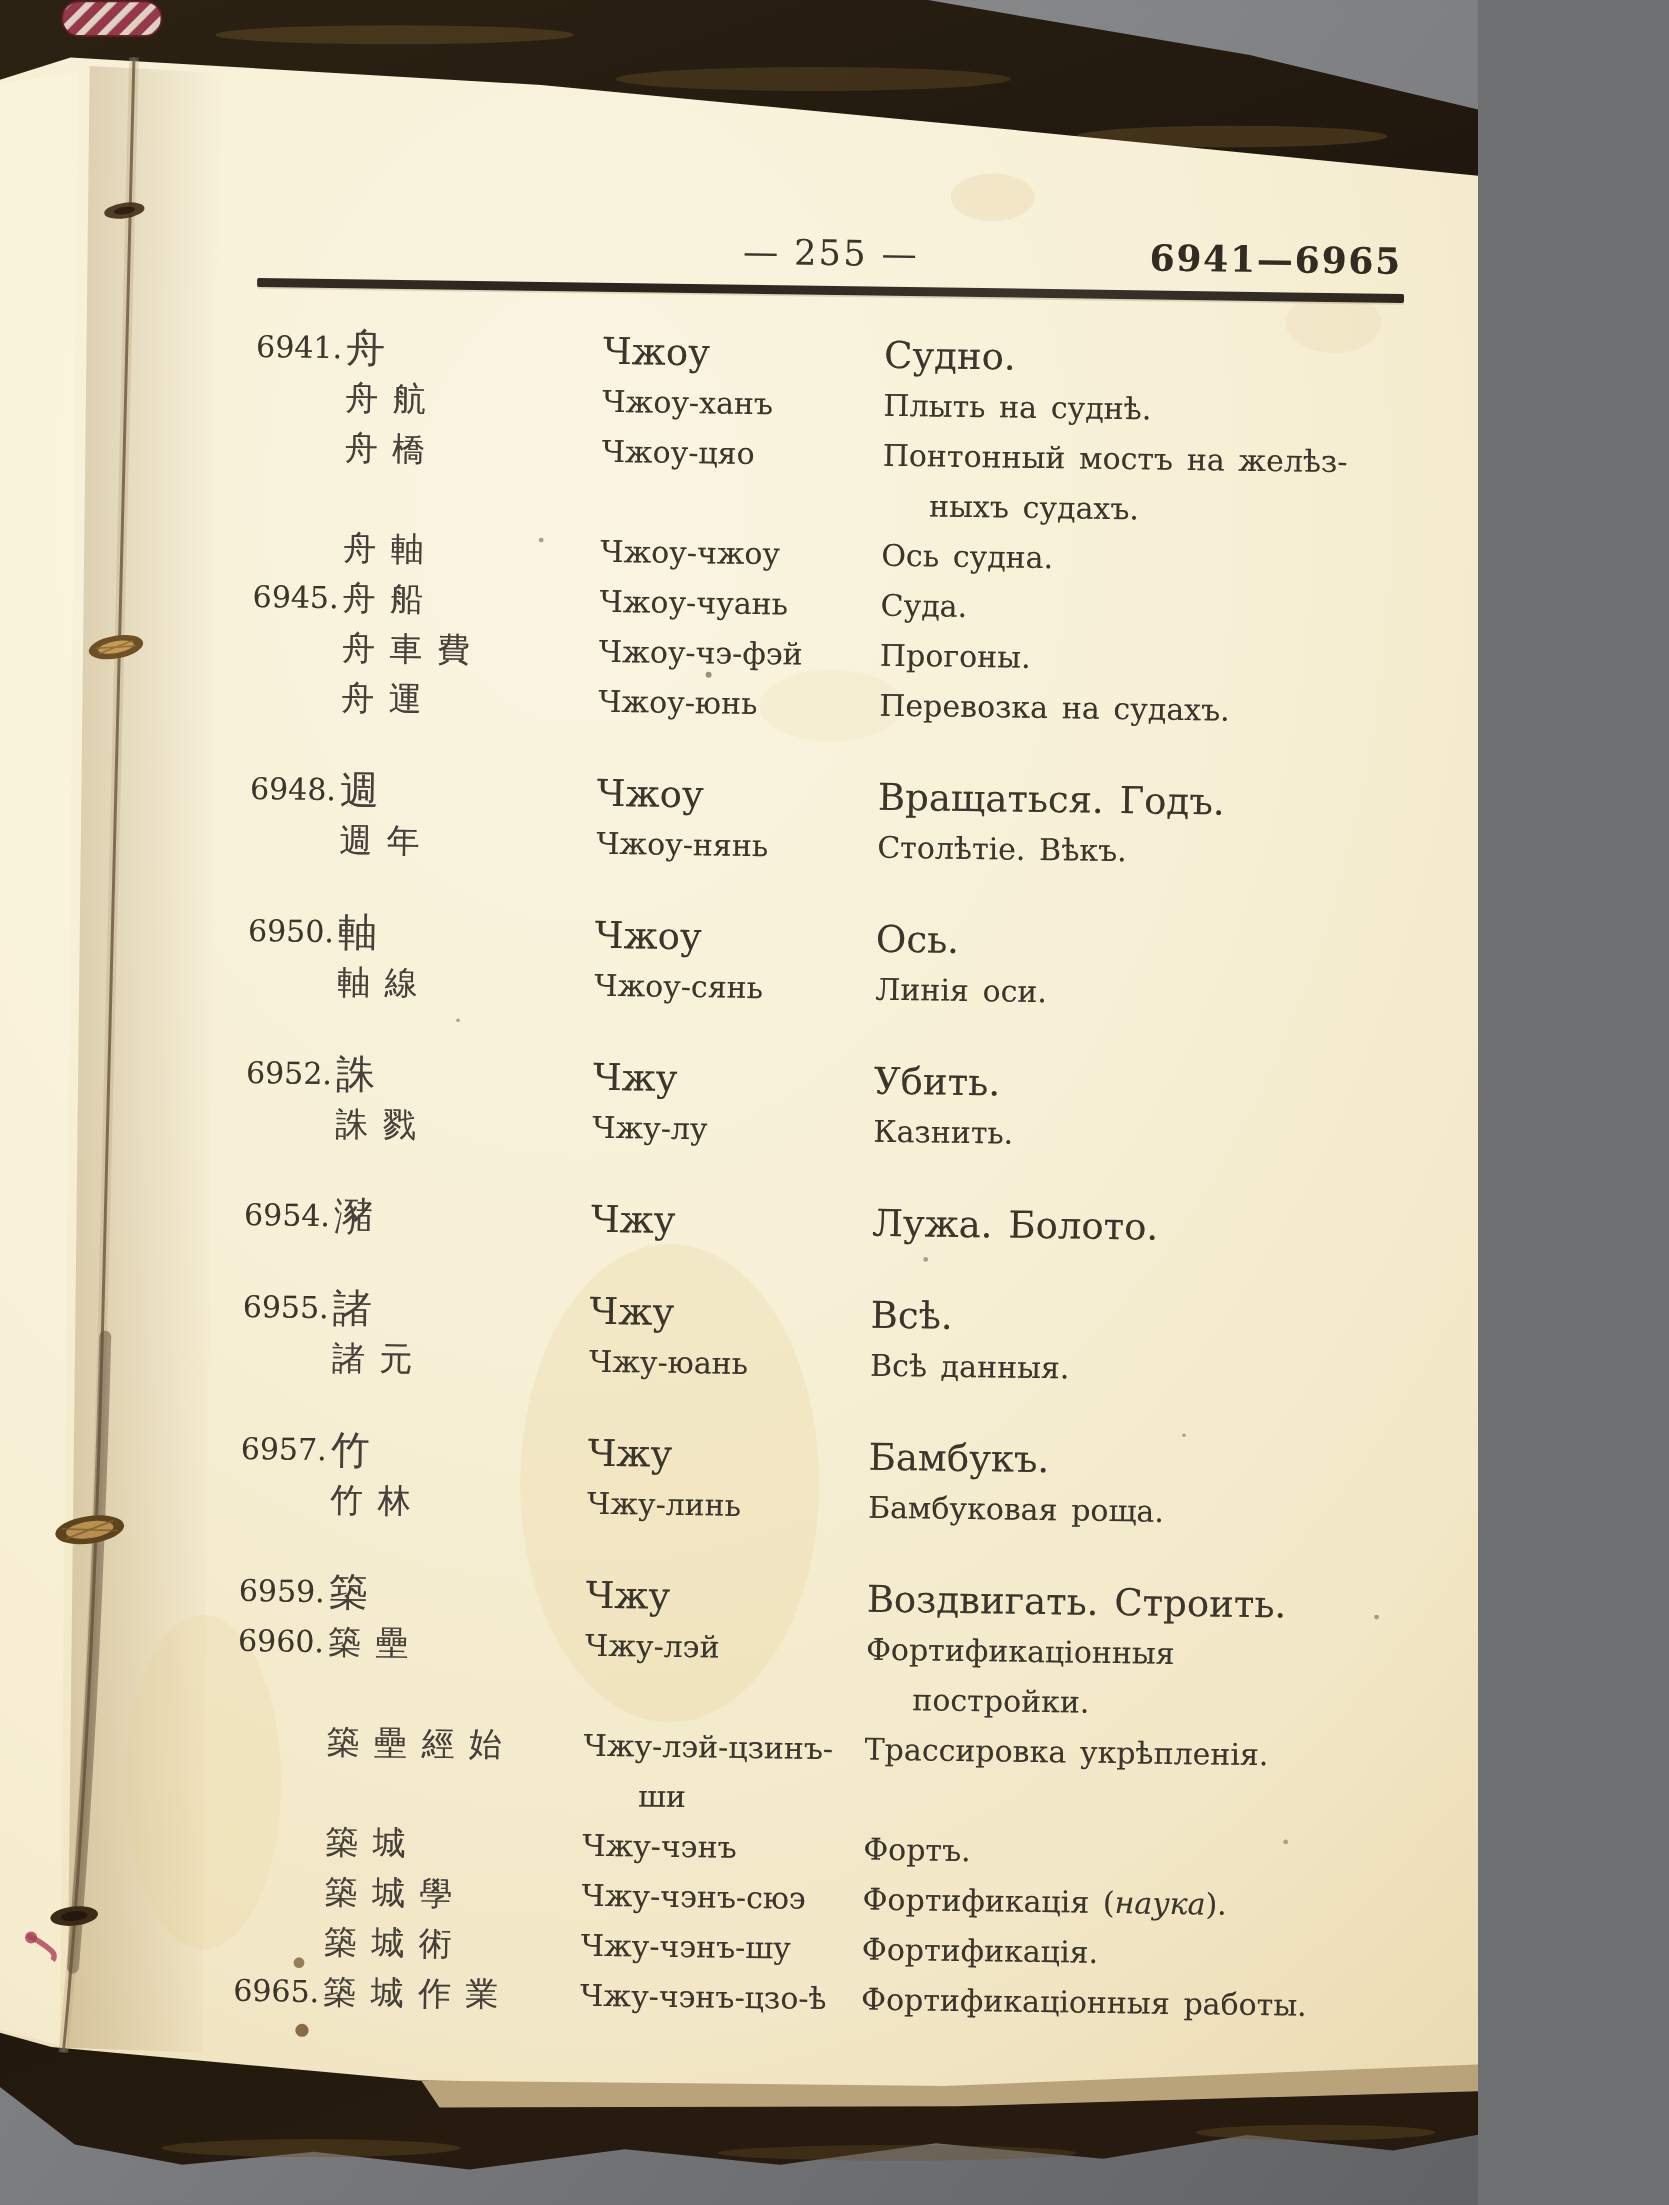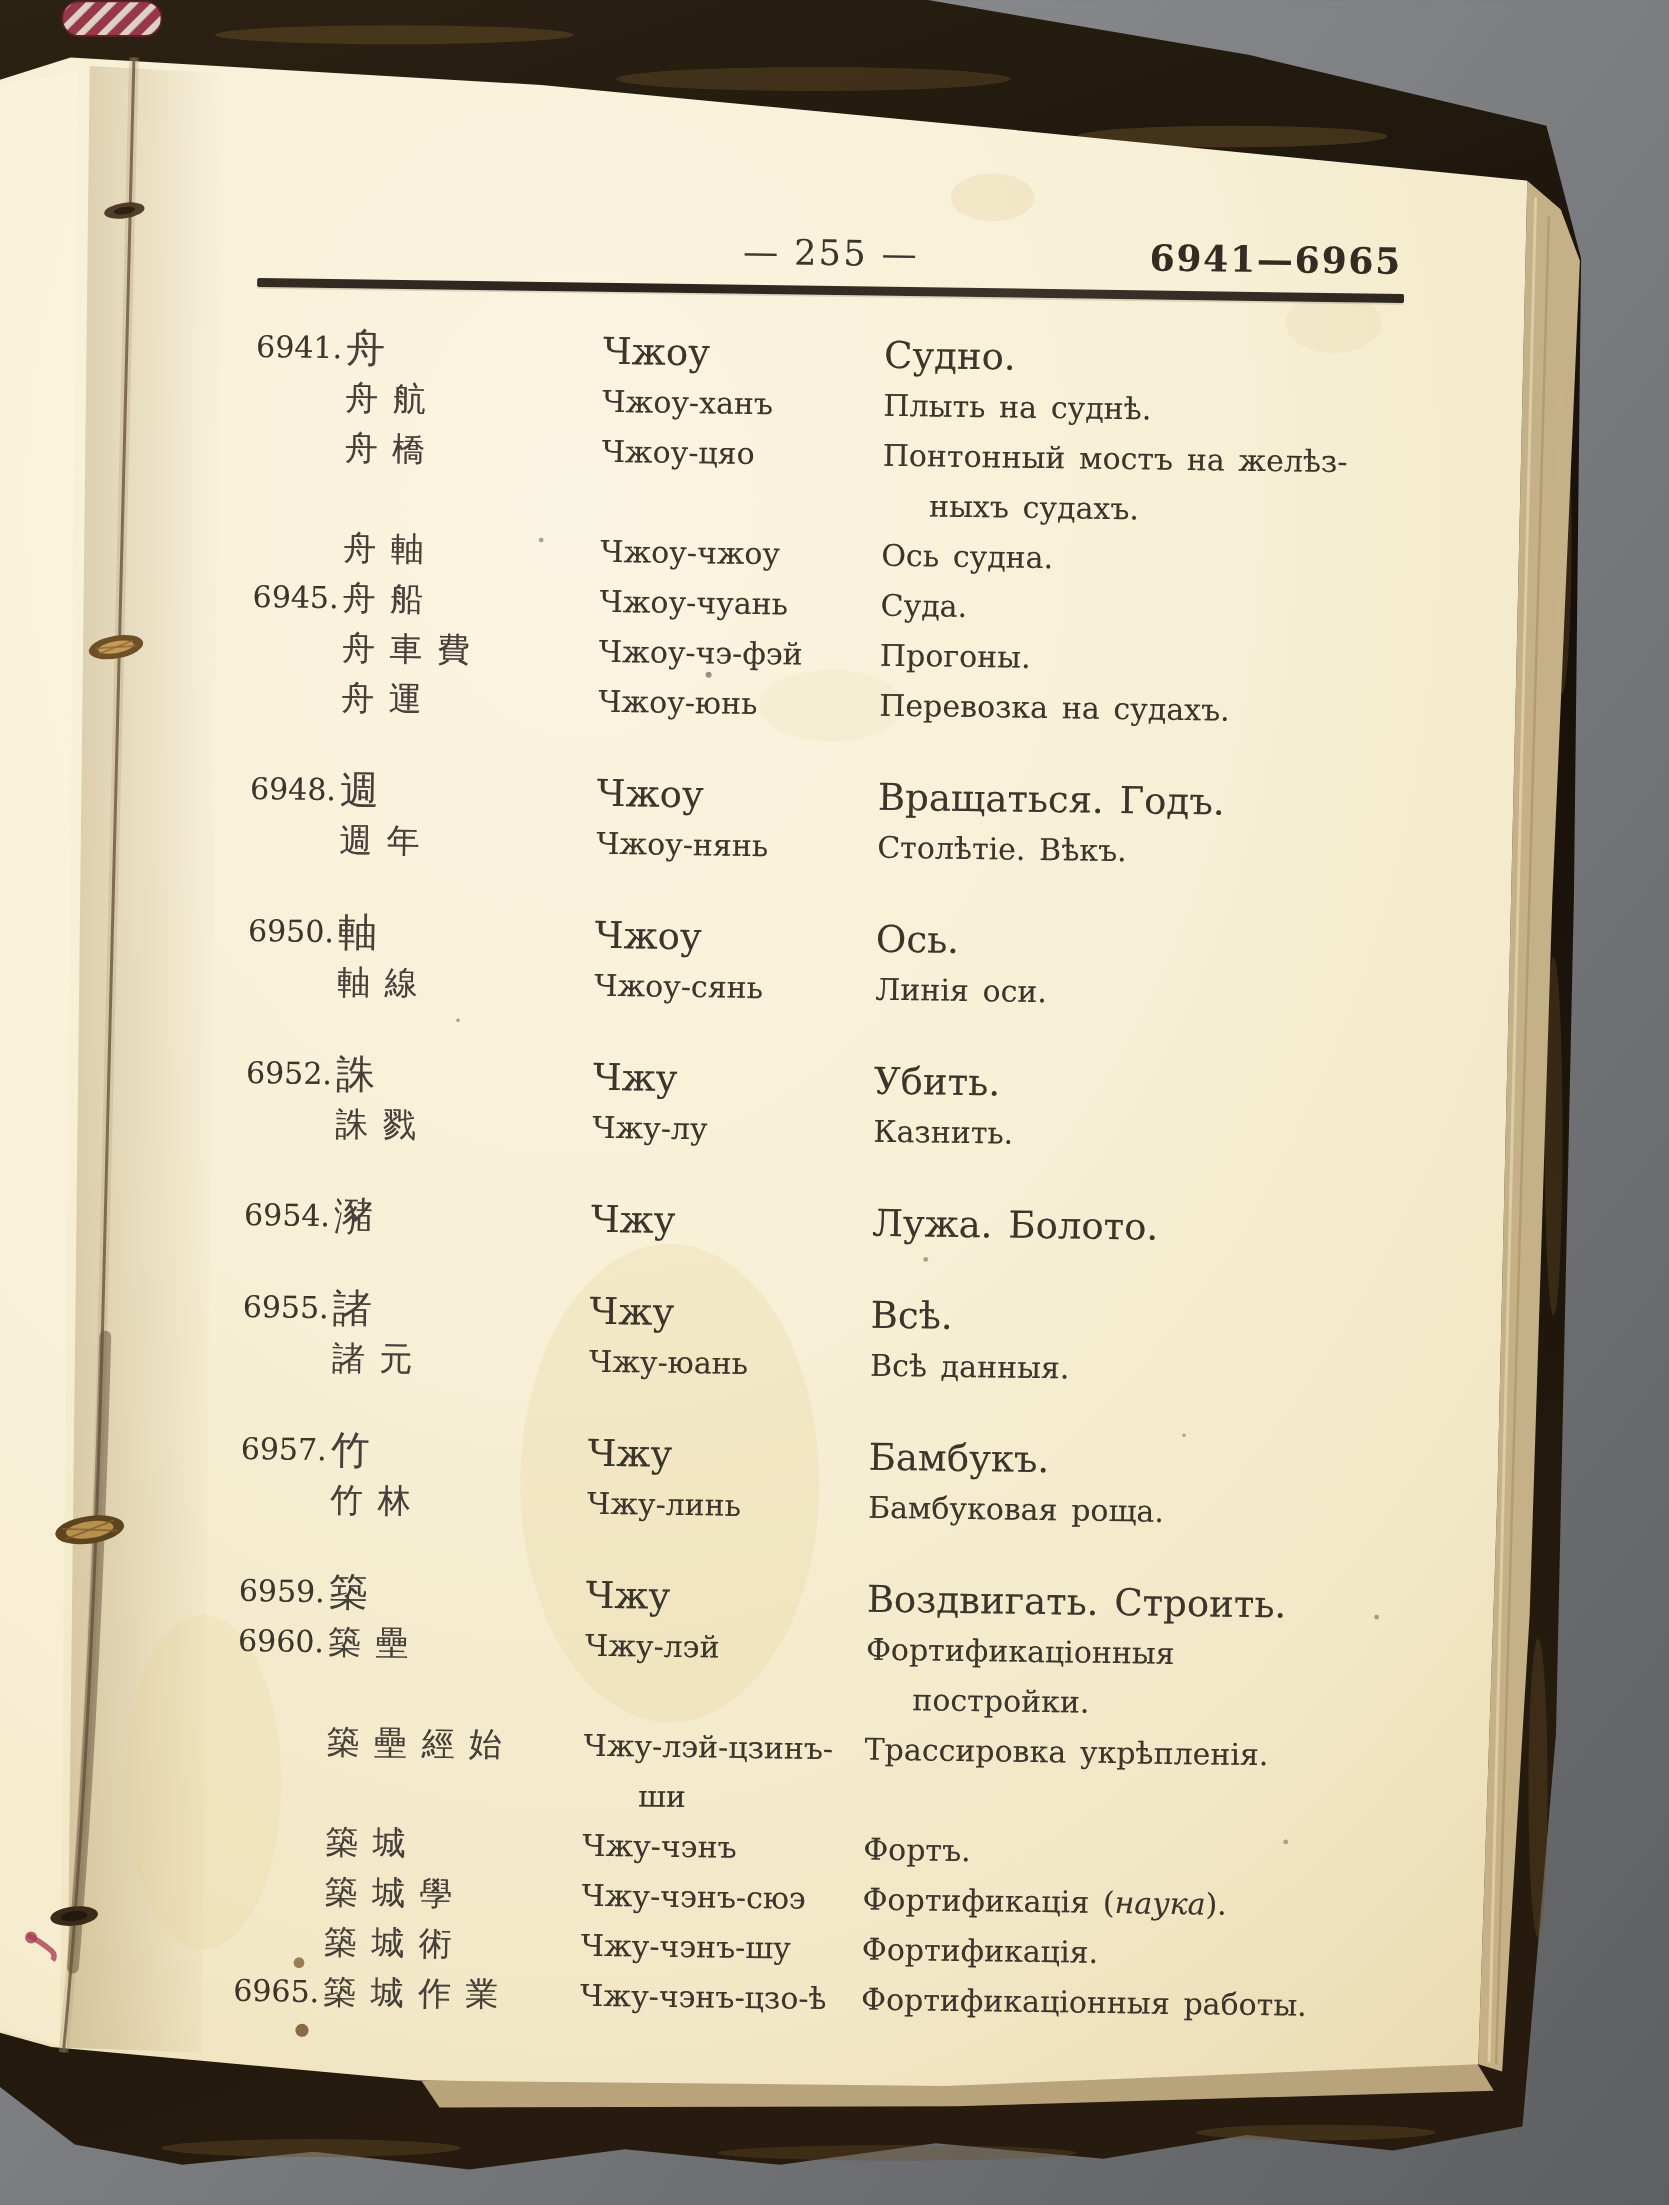--- a/index.html
+++ b/index.html
@@ -1,16 +1,16 @@
 <!DOCTYPE html>
 <html style="font-size:9.6px"><head>
 <meta charset="utf-8">
 <style>
   html,body{margin:0;padding:0;background:#6e7071;}
-  .canvas{position:relative;width:1669px;height:2205px;overflow:hidden;
+  .canvas{position:relative;width:1478px;height:2205px;overflow:hidden;
           font-family:"DejaVu Serif","Liberation Serif",serif;color:#3c352b;}
   svg.bg{position:absolute;left:0;top:0;}
   
   .content{position:absolute;left:258px;top:220px;width:1147px;
            transform:rotate(0.8deg);transform-origin:0 0;
            text-shadow:0 0 0.6px rgba(60,50,40,.35);}
   .header{position:relative;height:51px;}
   .pageno{position:absolute;left:50%;transform:translateX(-50%);
           font-size:35px;line-height:51px;letter-spacing:2.4px;}
   .range{position:absolute;right:2.4px;top:0;font-size:36px;line-height:51px;

